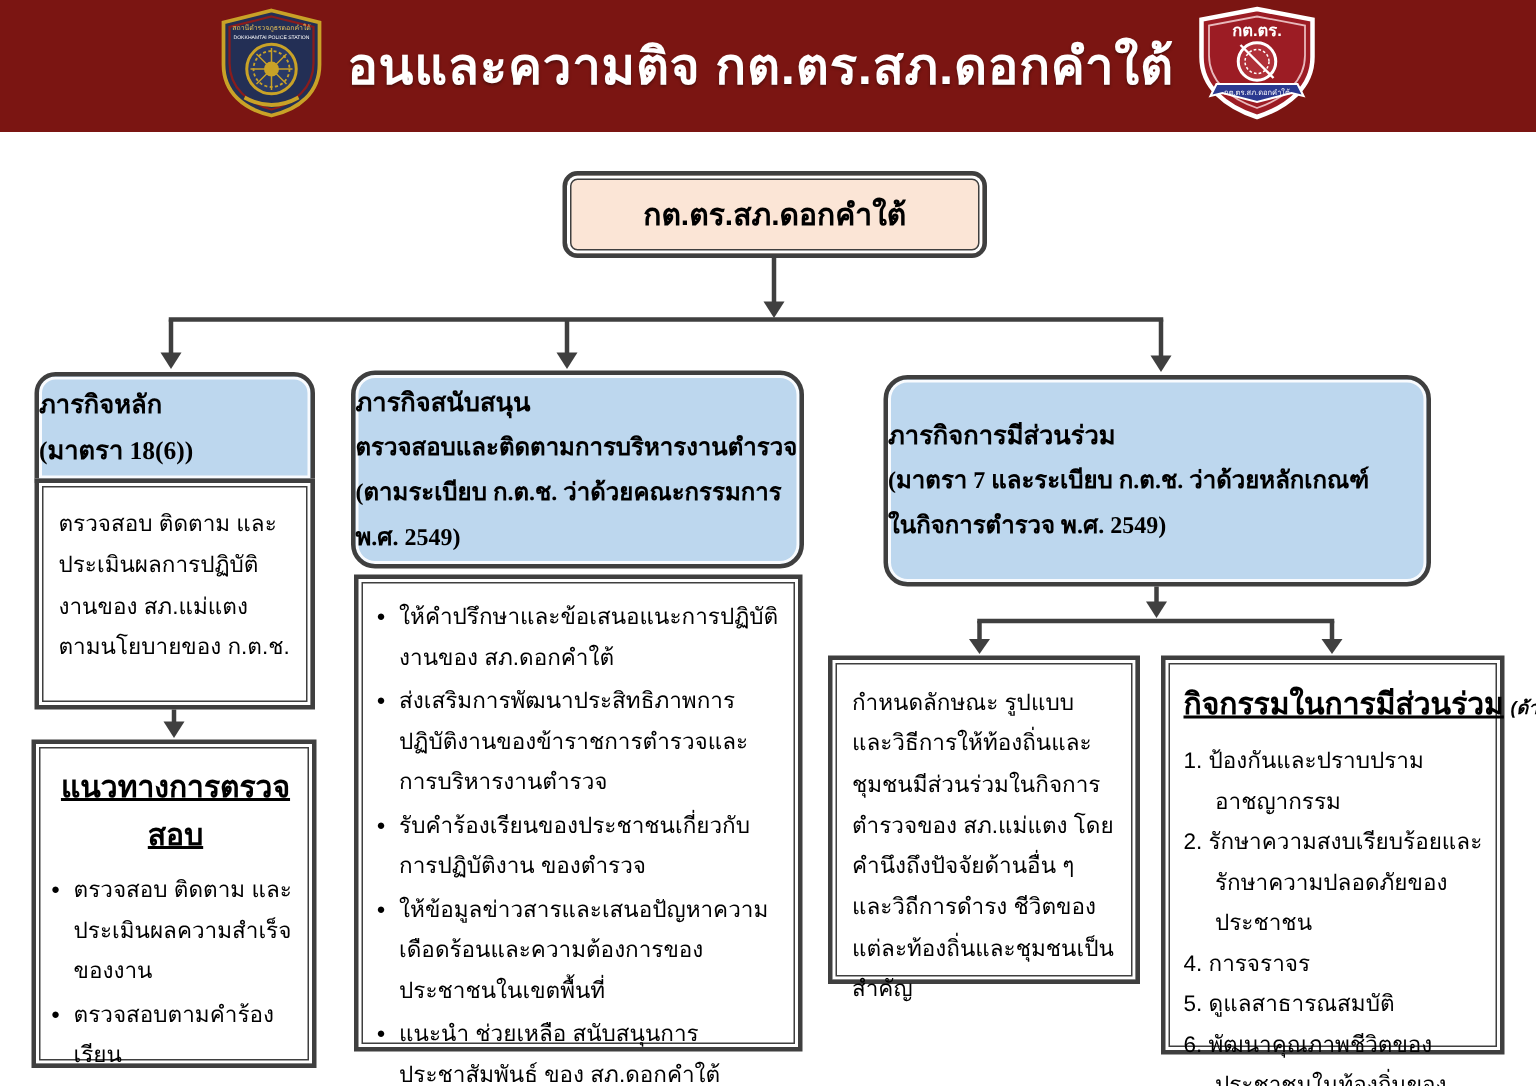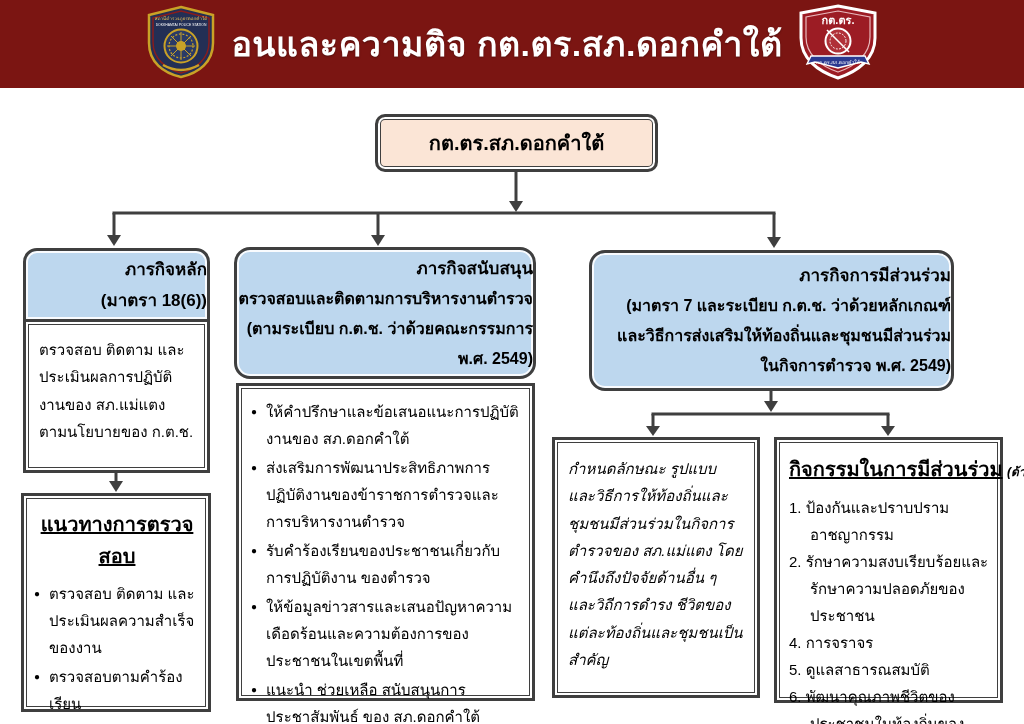--- a/index.html
+++ b/index.html
@@ -24,21 +24,21 @@
     border:3px solid #3F3F3F;
     box-shadow: inset 0 0 0 2px #ffffff, inset 0 0 0 3px #3F3F3F;
   }
   .b-blue {                           
     border:3px solid #3F3F3F;
     box-shadow: inset 0 0 0 2px rgba(255,255,255,.9);
     background:#BDD7EE;
   }
   .peach { background:#FBE5D6; }
 
-  .center-lines { display:flex; flex-direction:column; align-items:flex-end; justify-content:center; height:100%; }
+  .center-lines { display:flex; flex-direction:column; align-items:flex-start; justify-content:center; height:100%;font-family:Liberation Serif, serif; }
   .head-line { font-weight:bold; font-size:17px; color:#000; white-space:nowrap; line-height:31px; }
   .head-line.small { font-size:16px; line-height:30px; }
 
   .body-text { font-size:15px; color:#000; line-height:1.82; }
 
   .bullet-row { display:flex; gap:9px; margin-bottom:2px; }
   .bullet-dot { flex:0 0 auto; font-size:10px; line-height:27px; color:#000; }
   .bullet-text { font-size:15px; line-height:27px; color:#000; }
 
   .num-item { font-size:15px; line-height:27px; color:#000; padding-left:21px; text-indent:-21px; }
@@ -57,21 +57,21 @@
   #left-body1 { left:23px;  top:319px; width:187px; height:154px; padding:14px 11px 10px 13px; }
   #left-body2 { left:21px;  top:493px; width:190px; height:219px; padding:12px 8px 8px 10px; }
   #left-body2 .title-row { text-align:center; margin-bottom:8px; }
 
   
   #mid-head { left:234px; top:247px; width:302px; height:132px; border-radius:16px; }
   #mid-body { left:236px; top:383px; width:299px; height:318px; padding:12px 8px 6px 12px; }
 
   
   #right-head { left:589px; top:250px; width:365px; height:141px; border-radius:16px; }
-  #right-sub1 { left:552px; top:437px; width:208px; height:261px; padding:15px 10px 10px 13px;font-style:italic; }
+  #right-sub1 { left:552px; top:437px; width:208px; height:219px; padding:15px 10px 10px 13px; }
   #right-sub2 { left:774px; top:437px; width:229px; height:266px; padding:13px 8px 8px 12px; }
   #right-sub2 .title-row { text-align:center; margin-bottom:9px; white-space:nowrap; }
   #right-sub2 .title-suffix { font-weight:bold; font-size:12px; text-decoration:none;font-style:italic; }
 
   
   #connectors { position:absolute; left:0; top:0; width:1024px; height:724px; pointer-events:none; }
 </style>
 </head>
 <body>
 
@@ -197,21 +197,20 @@
       <span class="bullet-dot">●</span>
       <span class="bullet-text">แนะนำ ช่วยเหลือ สนับสนุนการประชาสัมพันธ์ ของ สภ.ดอกคำใต้</span>
     </div>
 
   </div>
 
   <div id="right-head" class="node b-blue">
     <div class="center-lines">
       <div class="head-line">ภารกิจการมีส่วนร่วม</div>
       <div class="head-line small">(มาตรา 7 และระเบียบ ก.ต.ช. ว่าด้วยหลักเกณฑ์</div>
-      <div class="head-line small">และวิธีการส่งเสริมให้ท้องถิ่นและชุมชนมีส่วนร่วม</div>
       <div class="head-line small">ในกิจการตำรวจ พ.ศ. 2549)</div>
     </div>
   </div>
 
   <div id="right-sub1" class="node b-compound">
     <div class="body-text">กำหนดลักษณะ รูปแบบ และวิธีการให้ท้องถิ่นและชุมชนมีส่วนร่วมในกิจการตำรวจของ สภ.แม่แตง โดยคำนึงถึงปัจจัยด้านอื่น ๆ และวิถีการดำรง ชีวิตของแต่ละท้องถิ่นและชุมชนเป็นสำคัญ</div>
   </div>
 
   <div id="right-sub2" class="node b-compound">
     <div class="title-row">

